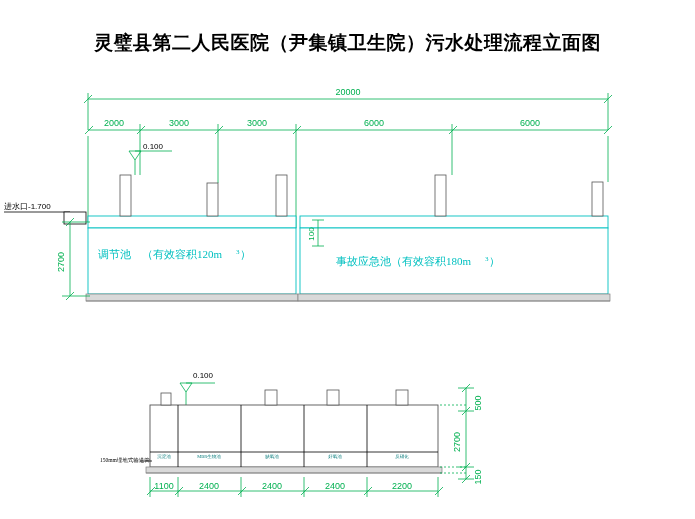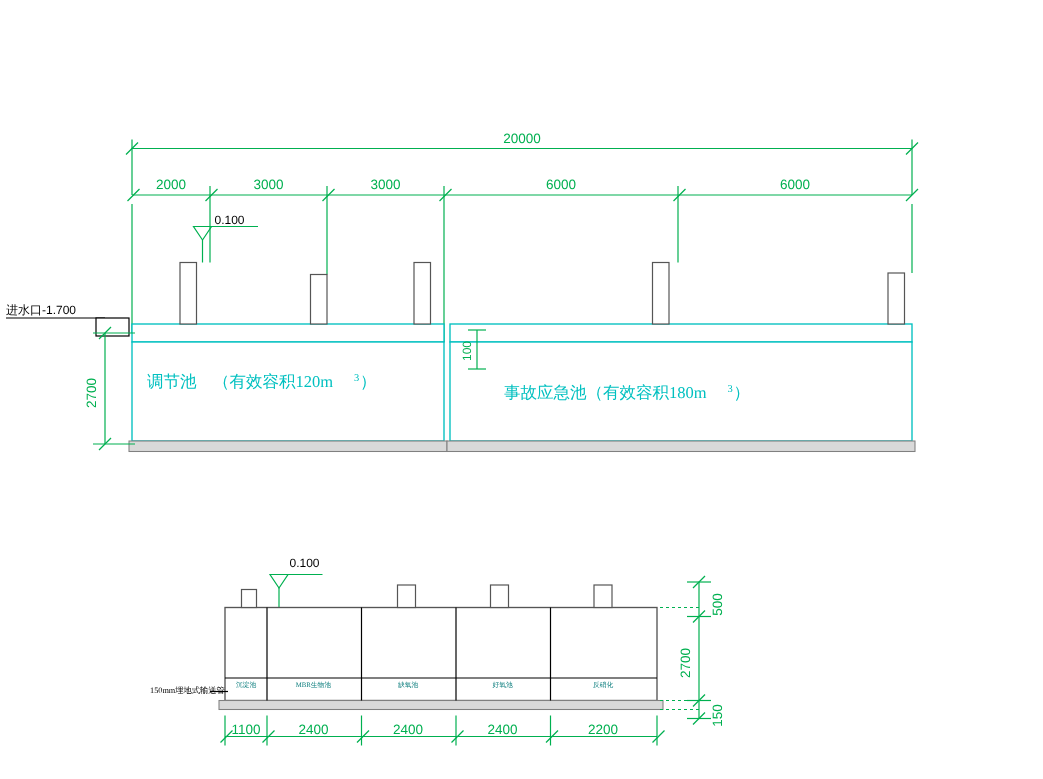--- a/index.html
+++ b/index.html
@@ -80,20 +80,21 @@
   .ln-green { stroke: #00b050; stroke-width: 0.8; fill: none; }
   .ln-black { stroke: #000000; stroke-width: 0.8; fill: none; }
   .ln-gray  { stroke: #808080; stroke-width: 0.8; fill: none; }
   .fill-base { fill: #d9d9d9; stroke: #808080; stroke-width: 0.7; }
 </style>
 </head>
 <body>
 
 <div id="stage">
 
+  <div class="title">灵璧县第二人民医院（尹集镇卫生院）污水处理流程立面图</div>
 
   <svg width="695" height="519">
 
     <g>
       <line x1="88" y1="99" x2="608" y2="99" class="ln-green"></line>
       <line x1="88" y1="93" x2="88" y2="130" class="ln-green"></line>
       <line x1="608" y1="93" x2="608" y2="130" class="ln-green"></line>
       <line x1="84" y1="103" x2="92" y2="95" class="ln-green"></line>
       <line x1="604" y1="103" x2="612" y2="95" class="ln-green"></line>
     </g>

